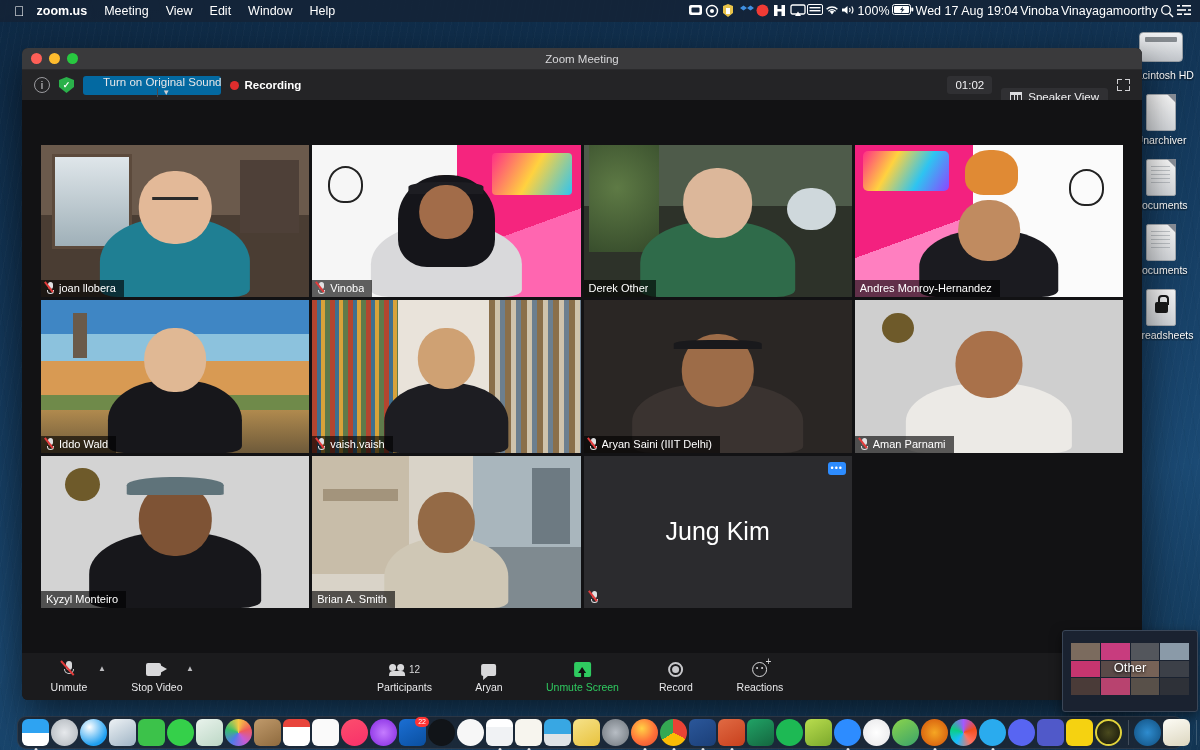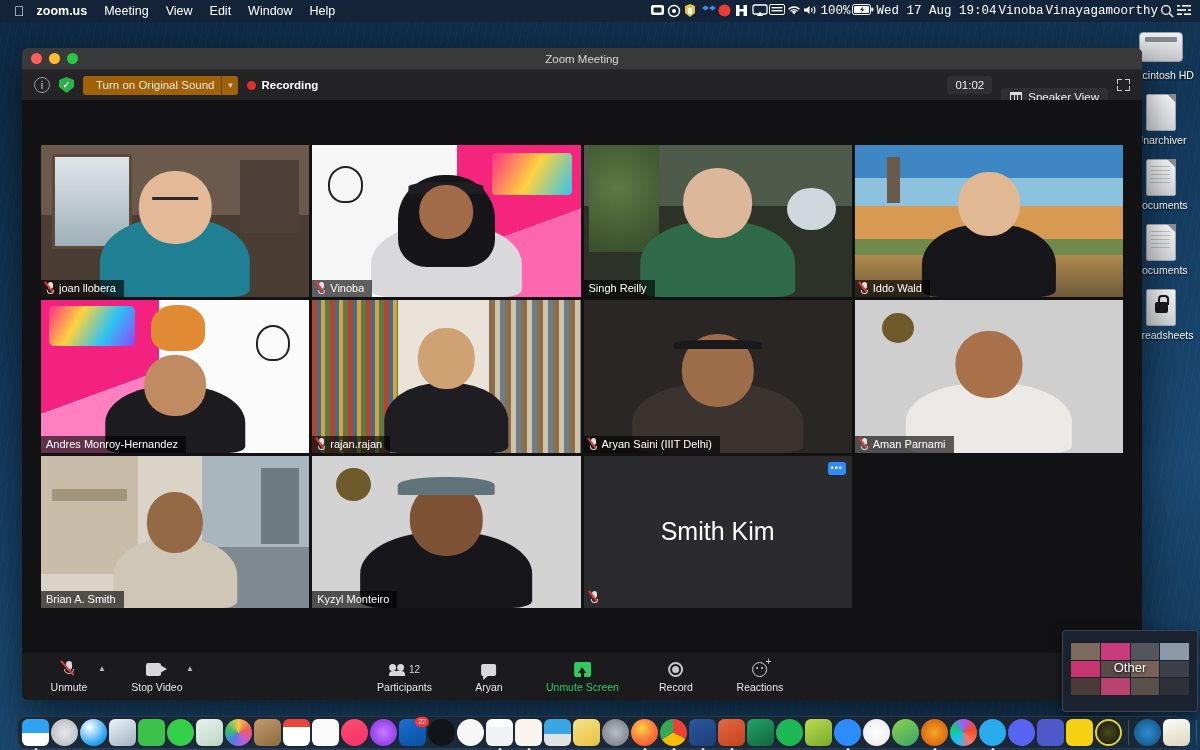--- a/index.html
+++ b/index.html
@@ -26,21 +26,21 @@
     background: rgba(20,35,55,0.86);
     display: flex; align-items: center;
     color: #fff; font-size: 12.5px;
     padding: 0 8px;
     z-index: 50;
   }
   .menubar .apple { font-size: 14px; margin: 0 12px 0 6px; line-height: 1; }
   .menubar .mi { margin-right: 17px; white-space: nowrap; }
   .menubar .mi.bold { font-weight: bold; }
   .menubar .spacer { flex: 1; }
-  .menubar .status { display: flex; align-items: center; gap: 2px; font-family: Liberation Mono, monospace; }
+  .menubar .status { display: flex; align-items: center; gap: 2px; }
   .menubar .status .txt { font-size: 12.5px; white-space: nowrap; }
   .sicon { display: inline-block; width: 15px; height: 14px; position: relative; }
 
   
   .desktop-icons {
     position: absolute; right: 2px; top: 26px; width: 74px;
     display: flex; flex-direction: column; align-items: center; gap: 10px;
     z-index: 5;
   }
   .dicon { width: 70px; text-align: center; }
@@ -126,22 +126,22 @@
     width: 16px; height: 16px; border-radius: 50%; border: 1px solid #9a9a9e;
     color: #cfcfd2; font-size: 11px; display: flex; align-items: center; justify-content: center;
   }
   .shield {
     width: 15px; height: 16px; background: #2ab14a;
     clip-path: polygon(50% 0,100% 18%,100% 62%,50% 100%,0 62%,0 18%);
     display: flex; align-items: center; justify-content: center;
     color: #fff; font-size: 9px; font-weight: bold;
   }
   .orig-sound {
-    display: flex; align-items: center; background: #a16207; border-radius: 3px;
-    height: 19px; padding: 0 0 0 13px; font-size: 11.5px; color: #e6e6e8;
+    display: flex; align-items: center; background: #0369a1; border-radius: 3px;
+    height: 19px; padding: 0 0 0 20px; font-size: 11.5px; color: #e6e6e8; flex-direction: column;
   }
   .orig-sound .caret {
     width: 17px; height: 19px; border-left: 1px solid #4a4a4d;
     display: flex; align-items: center; justify-content: center;
     margin-left: 7px; font-size: 8px; color: #cfcfd2;
   }
   .recording { display: flex; align-items: center; gap: 5px; font-size: 11.5px; color: #fff; font-weight: bold; }
   .rec-dot { width: 9px; height: 9px; border-radius: 50%; background: #e02d2d; }
   .tb-right { margin-left: auto; display: flex; align-items: center; gap: 9px; }
   .timer {
@@ -500,66 +500,66 @@
       </div>
 
       <div class="tile">
         <div class="scene" style="background:linear-gradient(180deg,#4e5b4a 0 40%,#2d3229 40% 100%);">
           <div style="position:absolute;left:2%;top:0;width:26%;height:70%;background:radial-gradient(circle at 40% 40%,#5e7a45,#34492a);"></div>
           <div style="position:absolute;right:6%;top:28%;width:18%;height:28%;background:#cfd8dc;border-radius:50%;"></div>
           <div class="person" style="background:#2f6b4a;width:58%;height:50%;"></div>
           <div class="head" style="background:#dcb79a;top:15%;width:26%;height:46%;"></div>
         </div>
         <div class="namebar">
-          <span class="nm">Singh Reilly</span>
-        </div>
-      </div>
-
-      <div class="tile">
-        <div class="scene" style="background:linear-gradient(180deg,#3f86c4 0 22%,#8cc2dd 22% 40%,#d89a53 40% 62%,#6f8a4a 62% 100%);">
-          <div style="position:absolute;left:12%;top:8%;width:5%;height:30%;background:#6a5a4a;"></div>
-          <div style="position:absolute;left:0;bottom:0;width:100%;height:28%;background:linear-gradient(180deg,#b08a4e,#6e5a3a);"></div>
-          <div class="person" style="background:#17171b;width:50%;height:48%;"></div>
-          <div class="head" style="background:#e0b894;top:18%;width:23%;height:42%;"></div>
-        </div>
-        <div class="namebar">
-          <span class="mic-muted">
-              <span class="stand"></span>
-            </span>
-          <span class="nm">Iddo Wald</span>
+          <span class="nm">Derek Other</span>
         </div>
       </div>
 
       <div class="tile active">
         <div class="scene" style="background:#fbfbfb;">
           <div style="position:absolute;left:0;top:0;width:44%;height:100%;background:linear-gradient(160deg,#f3217f 0 58%,#ff7fc0 58% 100%);"></div>
           <div style="position:absolute;left:3%;top:4%;width:32%;height:26%;background:linear-gradient(120deg,#ff2e87,#ffd23f,#2ec4f1,#8e44ff);border-radius:5px;"></div>
           <div style="position:absolute;right:7%;top:16%;width:13%;height:24%;border:2px solid #222;border-radius:50% 50% 45% 45%;"></div>
           <div class="person" style="background:#1b1b20;width:52%;height:44%;"></div>
           <div class="head" style="background:#c08b60;top:36%;width:23%;height:40%;"></div>
           <div style="position:absolute;left:41%;top:3%;width:20%;height:30%;background:#e08a34;border-radius:45% 45% 35% 35%;"></div>
         </div>
         <div class="namebar">
           <span class="nm">Andres Monroy-Hernandez</span>
         </div>
       </div>
 
+      <div class="tile">
+        <div class="scene" style="background:linear-gradient(180deg,#3f86c4 0 22%,#8cc2dd 22% 40%,#d89a53 40% 62%,#6f8a4a 62% 100%);">
+          <div style="position:absolute;left:12%;top:8%;width:5%;height:30%;background:#6a5a4a;"></div>
+          <div style="position:absolute;left:0;bottom:0;width:100%;height:28%;background:linear-gradient(180deg,#b08a4e,#6e5a3a);"></div>
+          <div class="person" style="background:#17171b;width:50%;height:48%;"></div>
+          <div class="head" style="background:#e0b894;top:18%;width:23%;height:42%;"></div>
+        </div>
+        <div class="namebar">
+          <span class="mic-muted">
+              <span class="stand"></span>
+            </span>
+          <span class="nm">Iddo Wald</span>
+        </div>
+      </div>
+
 
       <div class="tile">
         <div class="scene" style="background:#e9e3da;">
           <div style="position:absolute;left:0;top:0;width:32%;height:100%;background:repeating-linear-gradient(90deg,#b4452f 0 5px,#3f6f8f 5px 9px,#d8a23a 9px 13px,#5f7a4a 13px 18px);"></div>
           <div style="position:absolute;right:0;top:0;width:34%;height:100%;background:repeating-linear-gradient(90deg,#8a6f4a 0 6px,#cfc3ac 6px 11px,#6c7f8f 11px 16px);"></div>
           <div class="person" style="background:#1d1d22;width:46%;height:46%;"></div>
           <div class="head" style="background:#cfa173;top:18%;width:21%;height:40%;"></div>
         </div>
         <div class="namebar">
           <span class="mic-muted">
               <span class="stand"></span>
             </span>
-          <span class="nm">rajan.rajan</span>
+          <span class="nm">vaish.vaish</span>
         </div>
       </div>
 
       <div class="tile">
         <div class="scene" style="background:linear-gradient(180deg,#2a2624 0 100%);">
           <div class="person" style="background:#3a3330;width:64%;height:46%;"></div>
           <div class="head" style="background:#9d6c48;top:22%;width:27%;height:48%;"></div>
           <div style="position:absolute;left:50%;transform:translateX(-50%);top:26%;width:33%;height:6%;background:#19191c;border-radius:40% 40% 0 0;"></div>
         </div>
         <div class="namebar">
@@ -574,53 +574,53 @@
         <div class="scene" style="background:#cfcfcf;">
           <div style="position:absolute;left:10%;top:8%;width:12%;height:20%;background:#6e5a2a;border-radius:50%;"></div>
           <div class="person" style="background:#eceae6;width:62%;height:46%;"></div>
           <div class="head" style="background:#a9714a;top:20%;width:25%;height:44%;"></div>
         </div>
         <div class="namebar">
           <span class="mic-muted">
               <span class="stand"></span>
             </span>
           <span class="nm">Aman Parnami</span>
+        </div>
+      </div>
+
+      <div class="tile">
+        <div class="scene" style="background:#d3d3d3;">
+          <div style="position:absolute;left:9%;top:8%;width:13%;height:22%;background:#6e5a2a;border-radius:50%;"></div>
+          <div class="person" style="background:#17171b;width:64%;height:50%;"></div>
+          <div class="head" style="background:#7e5335;top:18%;width:27%;height:48%;"></div>
+          <div style="position:absolute;left:50%;transform:translateX(-50%);top:14%;width:36%;height:12%;background:#5f737a;border-radius:45% 45% 6% 6%;"></div>
+        </div>
+        <div class="namebar">
+          <span class="nm">Kyzyl Monteiro</span>
         </div>
       </div>
 
       <div class="tile">
         <div class="scene" style="background:#d9d3c8;">
           <div style="position:absolute;left:0;top:0;width:36%;height:78%;background:#c8bda9;"></div>
           <div style="position:absolute;left:4%;top:22%;width:28%;height:8%;background:#a3947c;"></div>
           <div style="position:absolute;right:0;top:0;width:40%;height:100%;background:linear-gradient(180deg,#a9b6bd 0 60%,#7f8a90 60% 100%);"></div>
           <div style="position:absolute;right:4%;top:8%;width:14%;height:50%;background:#6d7a82;"></div>
           <div class="person" style="background:#cfc7b5;width:46%;height:46%;"></div>
           <div class="head" style="background:#946a46;top:24%;width:21%;height:40%;"></div>
         </div>
         <div class="namebar">
           <span class="nm">Brian A. Smith</span>
         </div>
       </div>
 
       <div class="tile">
-        <div class="scene" style="background:#d3d3d3;">
-          <div style="position:absolute;left:9%;top:8%;width:13%;height:22%;background:#6e5a2a;border-radius:50%;"></div>
-          <div class="person" style="background:#17171b;width:64%;height:50%;"></div>
-          <div class="head" style="background:#7e5335;top:18%;width:27%;height:48%;"></div>
-          <div style="position:absolute;left:50%;transform:translateX(-50%);top:14%;width:36%;height:12%;background:#5f737a;border-radius:45% 45% 6% 6%;"></div>
-        </div>
-        <div class="namebar">
-          <span class="nm">Kyzyl Monteiro</span>
-        </div>
-      </div>
-
-      <div class="tile">
         <div class="scene" style="background:#2b2b2e;"></div>
         <div class="more-btn">•••</div>
-        <div class="nameonly">Smith Kim</div>
+        <div class="nameonly">Jung Kim</div>
         <span class="mic-muted mic-solo">
             <span class="stand"></span>
           </span>
       </div>
 
     </div>
   </div>
 
   <div class="meeting-bar">
     <div class="mb-left">

